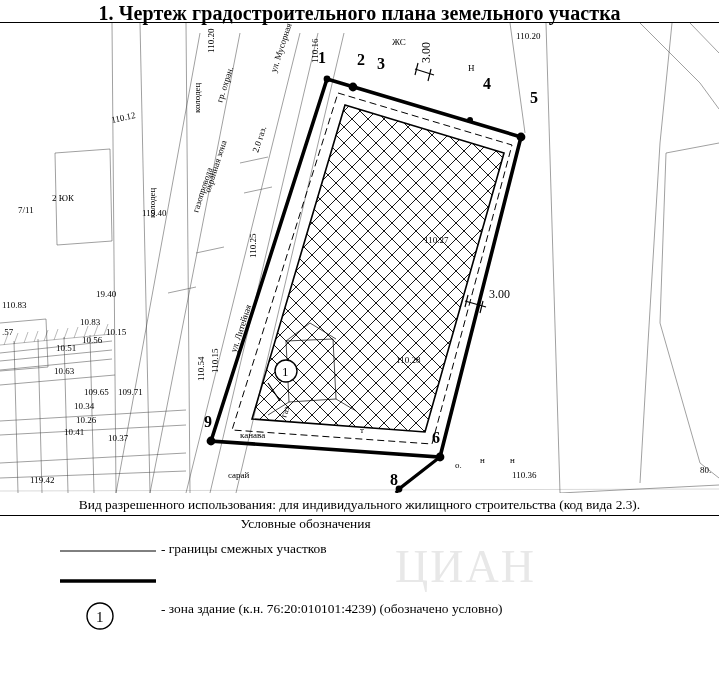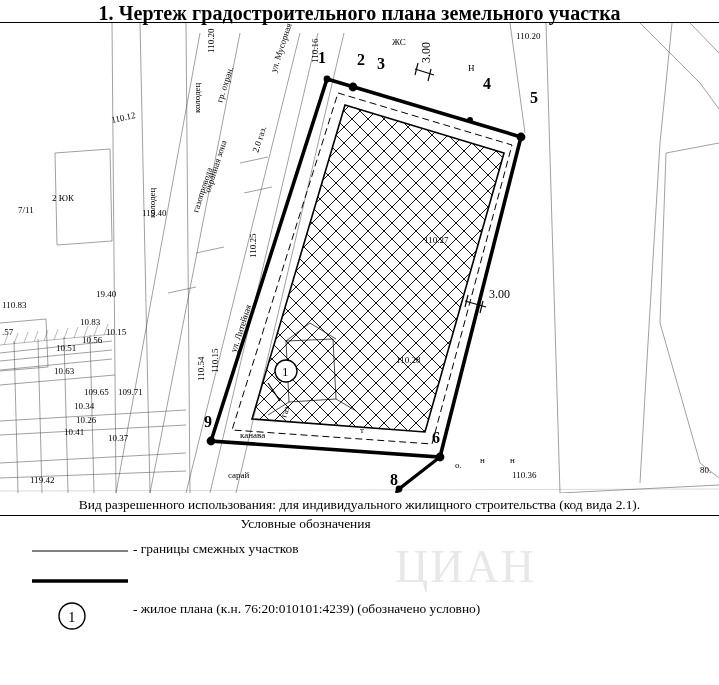--- a/index.html
+++ b/index.html
@@ -76,20 +76,21 @@
   }
   .legend {
     position: absolute;
     left: 0;
     top: 536px;
     width: 719px;
   }
   .legend-row {
     position: relative;
     height: 30px;
+    margin-left: 28px;
   }
   .legend-sym {
     position: absolute;
     left: 30px;
     top: 0;
     width: 100px;
     height: 30px;
   }
   .legend-text {
     position: absolute;
@@ -291,21 +292,21 @@
         <text x="228" y="455">сарай</text>
       </g>
 
       <g>
         <circle cx="286" cy="348" r="11" fill="#fff" stroke="#000" stroke-width="1.4"></circle>
         <text x="282" y="353" class="lbl" font-size="13" fill="#000">1</text>
       </g>
     </svg>
   </div>
 
-  <div class="usage-line">Вид разрешенного использования: для индивидуального жилищного строительства (код вида 2.1).</div>
+  <div class="usage-line">Вид разрешенного использования: для индивидуального жилищного строительства (код вида 2.3).</div>
   <div class="usage-rule"></div>
 
   <div class="legend-title">Условные обозначения</div>
 
   <div class="legend">
 
     <div class="legend-row">
       <div class="legend-sym">
         <svg width="100" height="30">
             <line x1="2" y1="15" x2="98" y2="15" stroke="#000" stroke-width="1"></line>
@@ -324,18 +325,18 @@
 
 
 
     <div class="legend-row circ">
       <div class="legend-sym">
         <svg width="100" height="40">
           <circle cx="42" cy="20" r="13" fill="none" stroke="#000" stroke-width="1.4"></circle>
           <text x="38" y="26" font-family="Liberation Serif, serif" font-size="15" fill="#000">1</text>
         </svg>
       </div>
-      <div class="legend-text">- жилое плана (к.н. 76:20:010101:4239) (обозначено условно)</div>
+      <div class="legend-text">- зона здание (к.н. 76:20:010101:4239) (обозначено условно)</div>
     </div>
   </div>
 
   <div class="watermark">ЦИАН</div>
 </div>
 
 </body></html>

